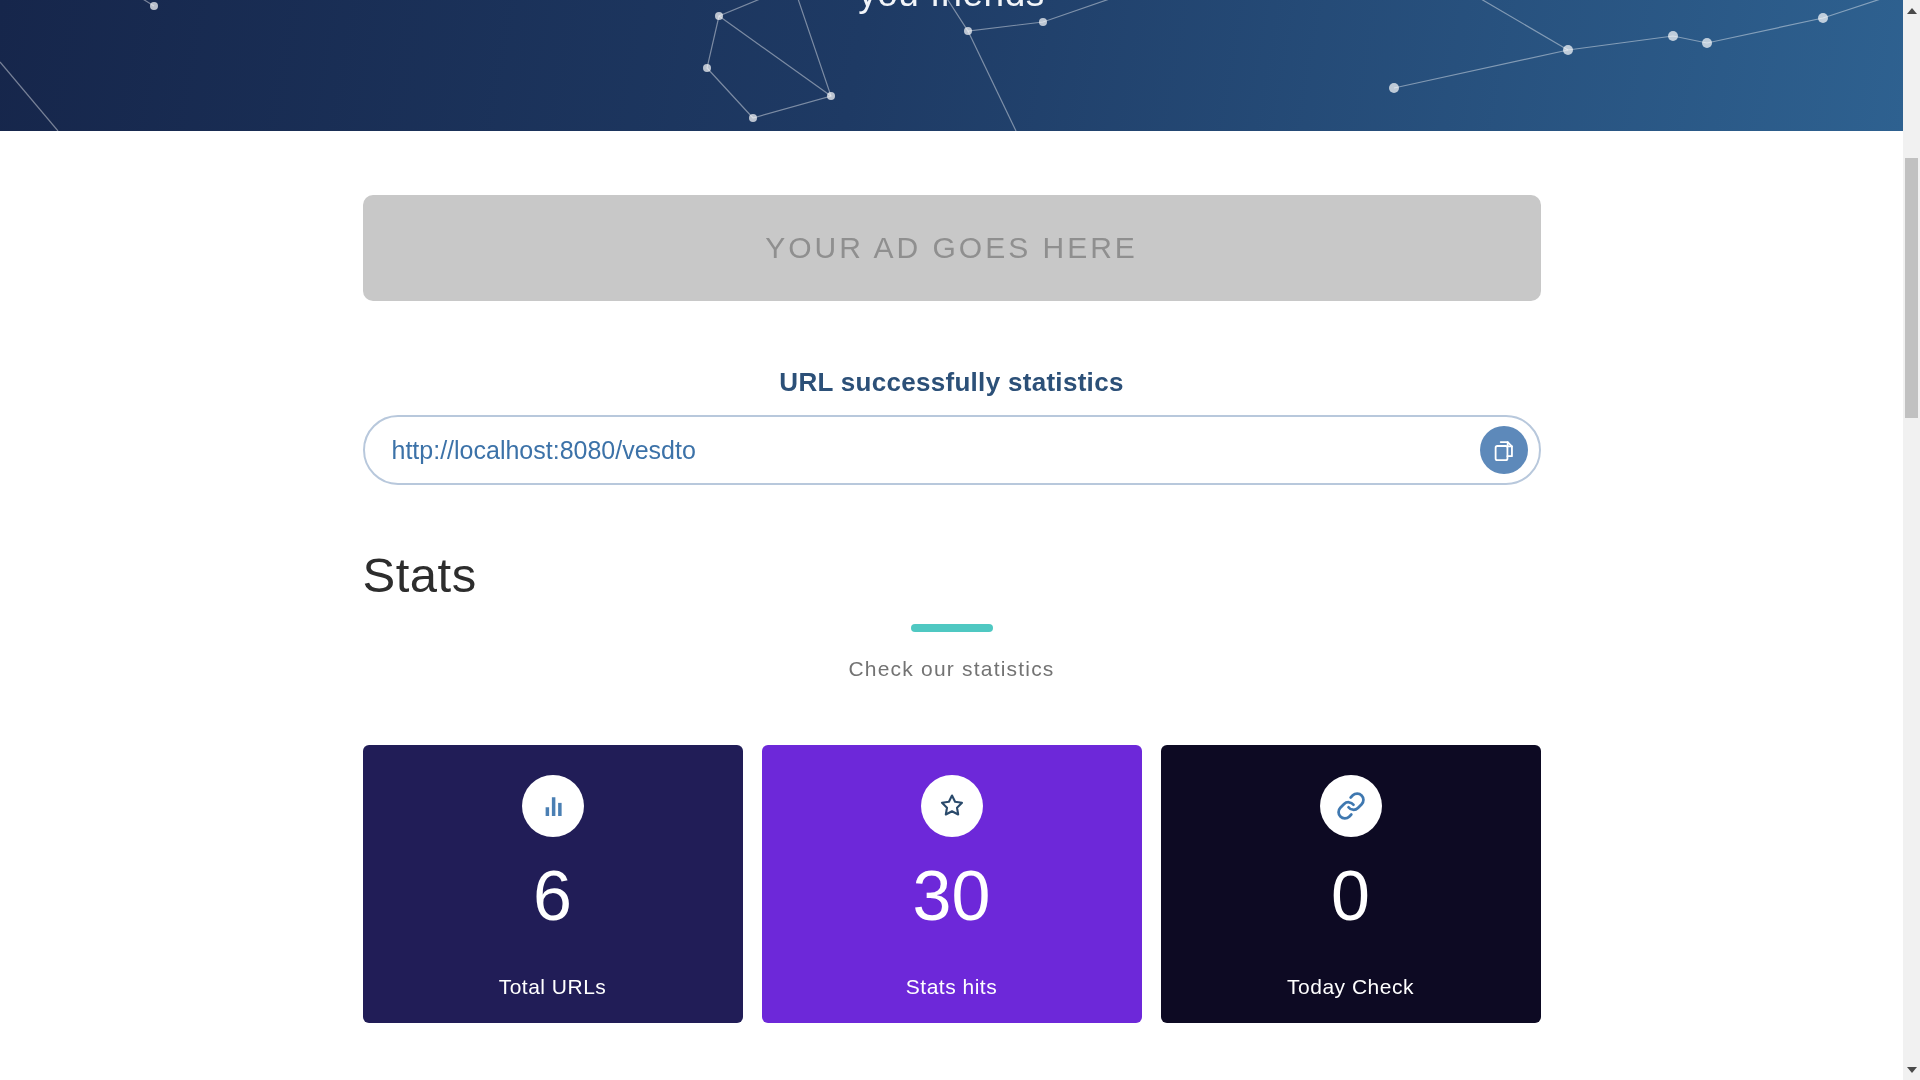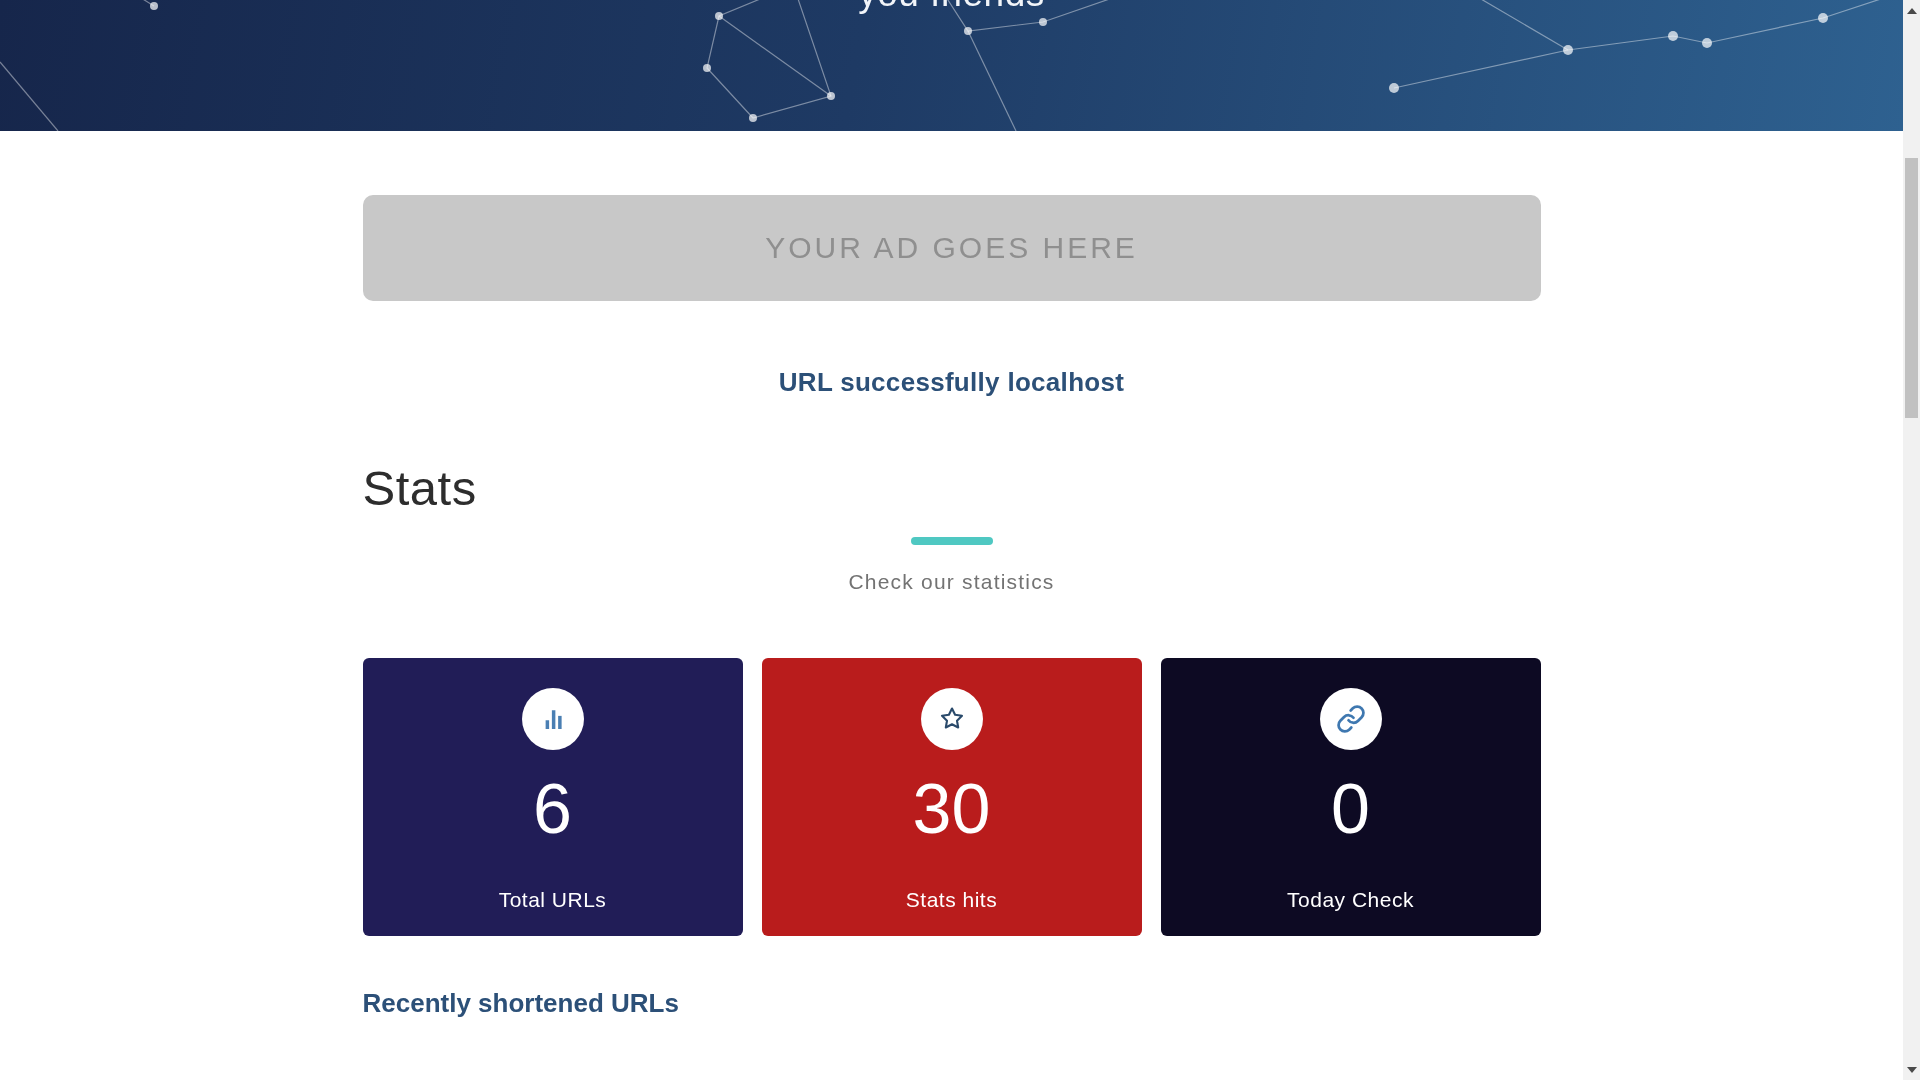--- a/index.html
+++ b/index.html
@@ -96,42 +96,54 @@
       </svg>
       <div class="hero-partial-text">you friends</div>
     </div>
 
     <div class="container">
 
       <div class="ad-box">
         <span class="ad-text">YOUR AD GOES HERE</span>
       </div>
 
-      <div class="result-heading">URL successfully localhost</div>
+      <div class="result-heading">URL successfully statistics</div>
 
+      <div class="url-pill">
+        <span class="url-text">http://localhost:8080/vesdto</span>
+        <button class="copy-btn">
+          <span style="display:flex;">
+            <svg width="27" height="27" viewBox="0 0 24 24" fill="none" stroke="#ffffff" stroke-width="1.6" stroke-linejoin="round" stroke-linecap="round">
+              <rect x="5" y="8" width="10.5" height="12.5" rx="1.5"></rect>
+              <path d="M9.5,4.5 h6.2 l3.8,3.8 v8.7 h-4"></path>
+              <path d="M15.7,4.5 v3.8 h3.8"></path>
+            </svg>
+          </span>
+        </button>
+      </div>
 
       <div class="stats-title">Stats</div>
       <div class="stats-divider" style="background-color: rgb(79, 200, 194);"></div>
       <div class="stats-subtitle">Check our statistics</div>
 
       <div class="cards">
 
         <div class="card" style="background-color: rgb(33, 29, 87);">
           <div class="icon-circle">
             <svg width="30" height="30" viewBox="0 0 24 24" fill="none" stroke="#4a7fb3" stroke-width="2.8" stroke-linecap="butt">
               <line x1="7.5" y1="20" x2="7.5" y2="13"></line>
               <line x1="12.5" y1="20" x2="12.5" y2="5"></line>
               <line x1="17.5" y1="20" x2="17.5" y2="9.5"></line>
             </svg>
           </div>
           <div class="card-value">6</div>
           <div class="card-label">Total URLs</div>
         </div>
 
-        <div class="card" style="background-color: #b91c1c;">
+        <div class="card" style="background-color: #6d28d9;">
           <div class="icon-circle">
             <svg width="30" height="30" viewBox="0 0 24 24" fill="none" stroke="#2a4a6b" stroke-width="1.7" stroke-linejoin="round">
               <path d="M12 3.6 L14.47 8.61 L20 9.41 L16 13.31 L16.94 18.81 L12 16.21 L7.06 18.81 L8 13.31 L4 9.41 L9.53 8.61 Z"></path>
             </svg>
           </div>
           <div class="card-value">30</div>
           <div class="card-label">Stats hits</div>
         </div>
 
         <div class="card" style="background-color: rgb(13, 10, 35);">

